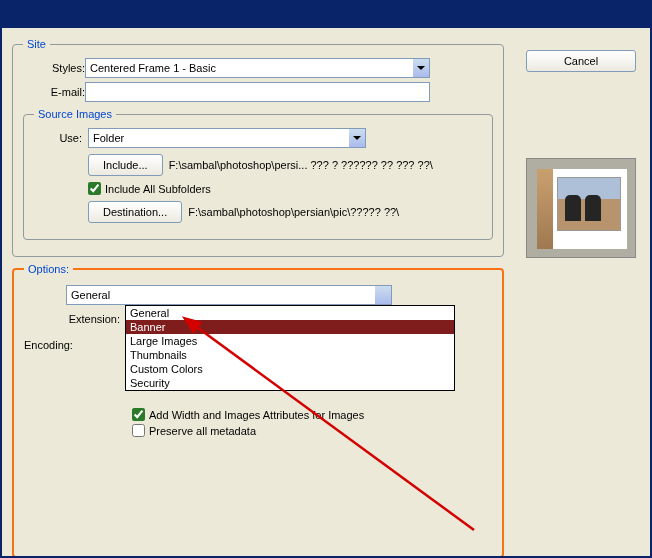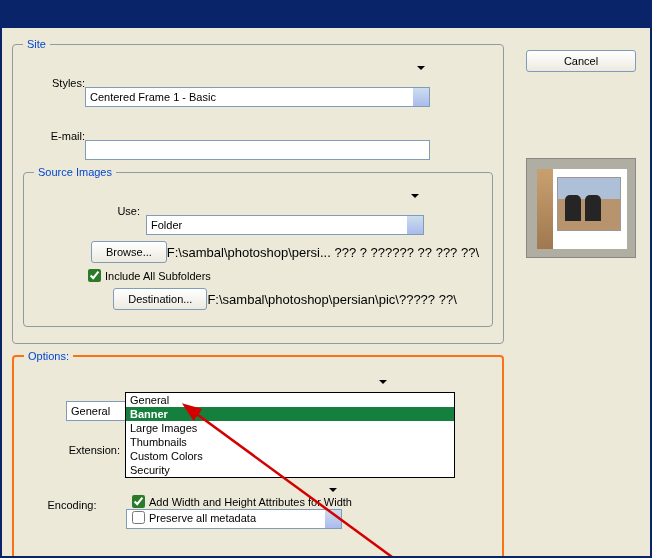--- a/index.html
+++ b/index.html
@@ -2,45 +2,45 @@
 <html><head>
 <meta charset="utf-8">
 <style>
   * { box-sizing: border-box; margin: 0; padding: 0; font-family: Tahoma, Arial, sans-serif; font-size: 11px; }
   body { background: #ece9d8; width: 652px; height: 558px; position: relative; border: 2px solid #0a246a; border-top: 28px solid #0a246a; }
   .main-panel { position: absolute; left: 10px; top: 10px; width: 492px; height: 525px; background: #ece9d8; }
   fieldset { border: 1px solid #919b9c; border-radius: 4px; padding: 8px 10px 10px 10px; margin-bottom: 6px; position: relative; }
   legend { padding: 0 4px; color: #0046d5; margin-top: 16px; }
   .row { display: flex; align-items: center; margin-bottom: 4px; }
   .row label { width: 62px; text-align: right; }
-  select, input[type="text"] { height: 20px; border: 1px solid #7f9db9; background: #fff; padding: 0 4px; font-size: 11px; margin-top: 29px; }
+  select, input[type="text"] { height: 20px; border: 1px solid #7f9db9; background: #fff; padding: 0 4px; font-size: 11px; }
   .styles-select { width: 345px; }
   .email-input { width: 345px; }
   .use-select { width: 278px; }
   .btn { height: 22px; border: 1px solid #7f9db9; background: linear-gradient(#fff,#eceae0); border-radius: 3px; padding: 0 14px; cursor: pointer; font-size: 11px; }
-  .path-text { color: #000; font-size: 13px; }
+  .path-text { margin-left: 6px; color: #000; font-size: 11px; }
   .chk { display: flex; align-items: center; margin: 6px 0 6px 0; }
   .chk input { margin-right: 4px; width: 13px; height: 13px; accent-color: #2a7a2a; }
   fieldset.options-highlight { border: 2px solid #f97316; padding: 10px; height: 295px; position: relative; }
   .options-select { width: 326px; position: relative; z-index: 5; }
   .ext-select { width: 95px; }
   .encoding-select { width: 216px; }
   .dropdown-open { position: absolute; left: 111px; top: 30px; width: 330px; background: #fff; border: 1px solid #000; z-index: 10; }
   .dropdown-open .opt { padding: 1px 4px; cursor: pointer; }
-  .dropdown-open .opt.selected { background: #15803d; color: #fff; font-weight: bold; }
+  .dropdown-open .opt.selected { background: #7f1d1d; color: #fff; }
   .arrow { position: absolute; left: 160px; top: 35px; width: 310px; height: 230px; z-index: 20; pointer-events: none; }
   .right-col { position: absolute; right: 14px; top: 22px; width: 110px; }
   .win-btn { display: block; width: 110px; height: 22px; margin-bottom: 6px; border: 1px solid #7f9db9; background: linear-gradient(#fff,#eceae0); border-radius: 3px; text-align: center; line-height: 20px; cursor: pointer; }
   .preview { position: absolute; right: 14px; top: 130px; width: 110px; height: 100px; background: #b0aea2; border: 1px solid #888; padding: 6px; }
   .preview-frame { position: absolute; left: 10px; top: 10px; width: 90px; height: 80px; background: #fff; }
   .preview-side { position: absolute; left: 10px; top: 10px; width: 16px; height: 80px; background: linear-gradient(#c8a070,#a07850); }
   .preview-main { position: absolute; left: 30px; top: 18px; width: 64px; height: 54px; background: linear-gradient(#aec0d8 40%, #b8946e 40%); border: 1px solid #999; }
   .person1 { position: absolute; left: 38px; top: 36px; width: 16px; height: 26px; background: #252525; border-radius: 5px 5px 0 0; }
   .person2 { position: absolute; left: 58px; top: 36px; width: 16px; height: 26px; background: #252525; border-radius: 5px 5px 0 0; }
-  .srow { display: flex; align-items: center; margin-bottom: 6px; justify-content: center; }
+  .srow { display: flex; align-items: center; margin-bottom: 6px; }
   .sub-options { position: absolute; top: 130px; left: 118px; }
   .sub-options .chk { margin: 3px 0; }
   select { appearance: none; -webkit-appearance: none; background-image: linear-gradient(#cde 0%, #abe 100%); background-repeat: no-repeat; background-position: right 0 top 0; background-size: 16px 100%; padding-right: 20px; position: relative; }
   .select-wrap { position: relative; display: inline-block; }
   .select-wrap::after { content: ''; position: absolute; right: 5px; top: 8px; border: 4px solid transparent; border-top-color: #000; pointer-events: none; }
 </style>
 </head>
 <body>
 
 <div class="main-panel">
@@ -56,21 +56,21 @@
       <input type="text" class="email-input" value="" style="">
     </div>
 
     <fieldset style="margin-top:6px;">
       <legend>Source Images</legend>
       <div class="srow">
         <label style="width:48px; text-align:right; margin-right:6px;">Use:</label>
         <div class="select-wrap"><select class="use-select"><option>Folder</option></select></div>
       </div>
       <div class="srow" style="margin-left:54px;">
-        <button class="btn">Browse...</button>
+        <button class="btn">Include...</button>
         <span class="path-text">F:\sambal\photoshop\persi... ??? ? ?????? ?? ??? ??\</span>
       </div>
       <div class="chk" style="margin-left:54px;">
         <input type="checkbox" checked="" style="">
         <span>Include All Subfolders</span>
       </div>
       <div class="srow" style="margin-left:54px;">
         <button class="btn">Destination...</button>
         <span class="path-text">F:\sambal\photoshop\persian\pic\????? ??\</span>
       </div>
@@ -83,37 +83,37 @@
     <div class="row" style="margin-left:42px;">
       <div class="select-wrap"><select class="options-select"><option>General</option></select></div>
     </div>
 
     <div class="row" style="margin-top:4px;">
       <label style="width:96px; text-align:right; margin-right:6px;">Extension:</label>
       <div class="select-wrap"><select class="ext-select"><option>.htm</option></select></div>
     </div>
 
     <div class="row" style="margin-top:6px;">
-      <label style="width:96px; text-align:center; margin-right:6px;">Encoding:</label>
+      <label style="width:96px; text-align:left; margin-right:6px;">Encoding:</label>
       <div class="select-wrap"><select class="encoding-select"><option></option></select></div>
     </div>
 
     <div class="dropdown-open">
       <div class="opt">General</div>
       <div class="opt selected">Banner</div>
       <div class="opt">Large Images</div>
       <div class="opt">Thumbnails</div>
       <div class="opt">Custom Colors</div>
       <div class="opt">Security</div>
     </div>
 
     <div class="sub-options">
       <div class="chk">
         <input type="checkbox" checked="" style="">
-        <span>Add Width and Height Attributes for Width</span>
+        <span>Add Width and Images Attributes for Images</span>
       </div>
       <div class="chk">
         <input type="checkbox" style="">
         <span>Preserve all metadata</span>
       </div>
     </div>
 
     <svg class="arrow" viewBox="0 0 310 230">
       <defs>
         <marker id="ah" markerWidth="10" markerHeight="10" refX="2" refY="3" orient="auto">

